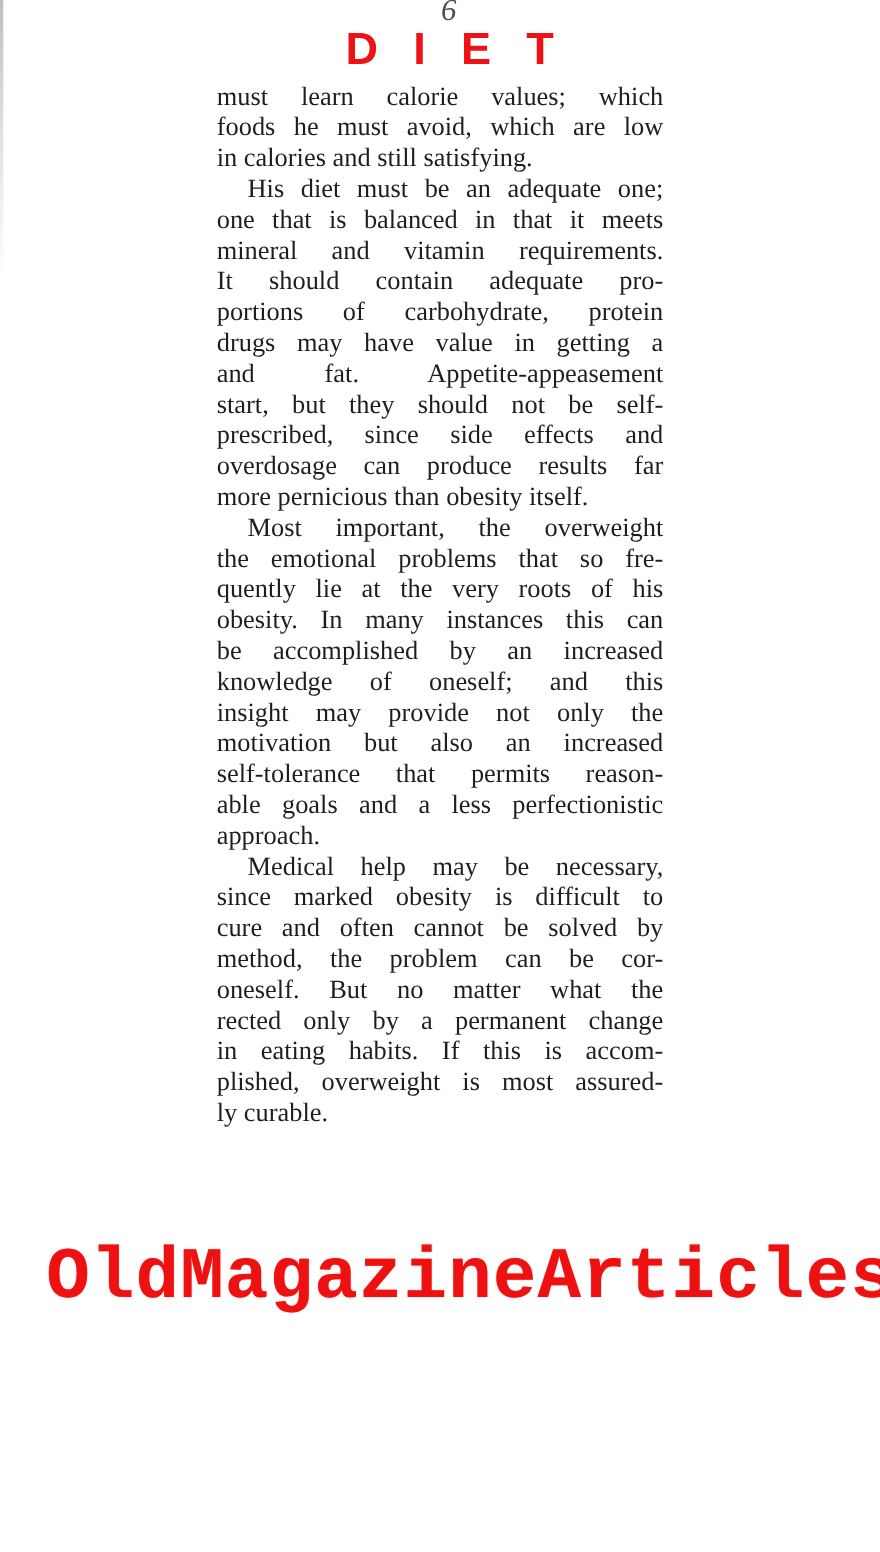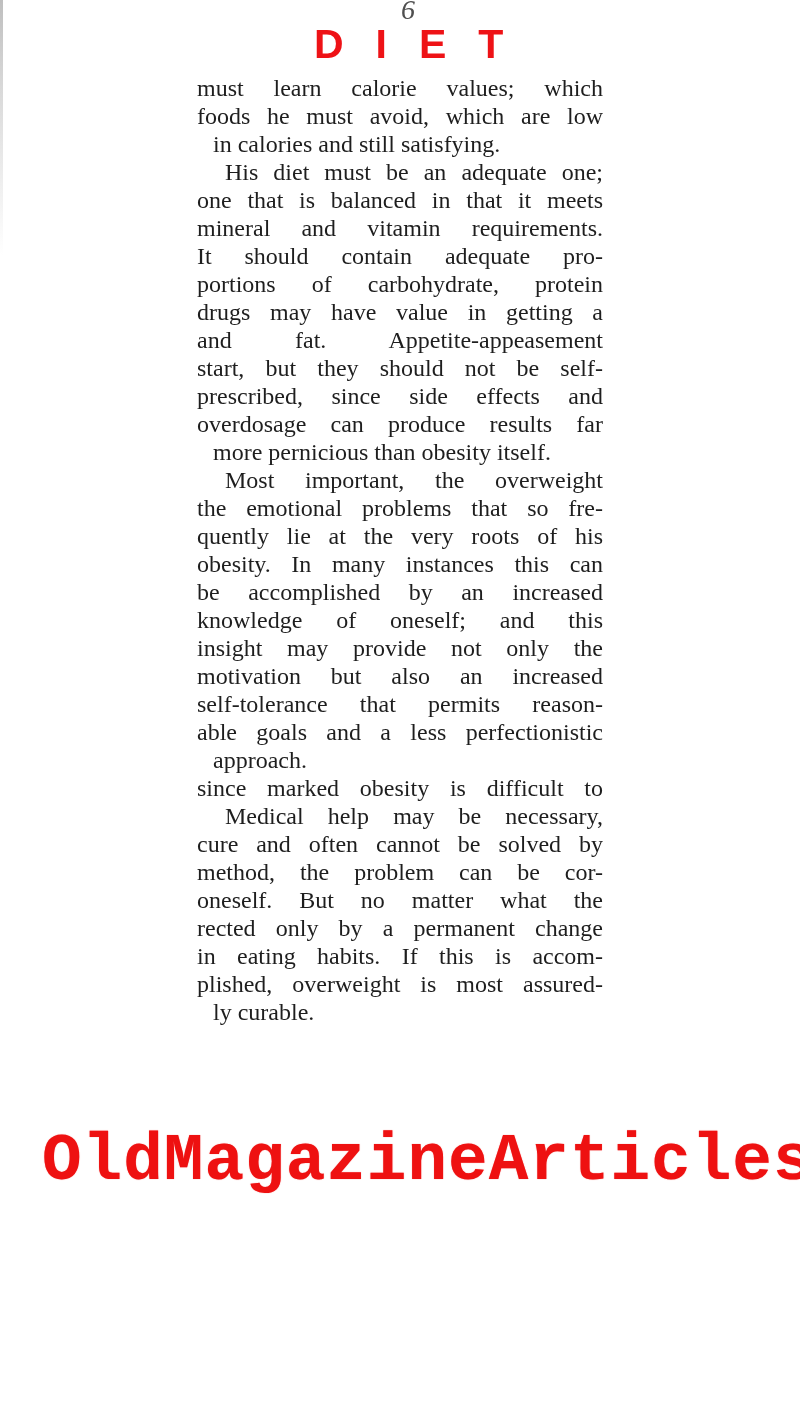--- a/index.html
+++ b/index.html
@@ -47,21 +47,20 @@
     color: #1e1e1e;
   }
   .text-line {
     height: 28px;
     text-align: justify;
     text-align-last: justify;
     white-space: normal;
   }
   .text-line.last-line {
     text-align-last: left;
-    margin-left: 16px;
   }
   .text-line.indented {
     text-indent: 28px;
   }
   .watermark {
     position: absolute;
     left: 42px; top: 1132px;
     font-family: "Liberation Mono", "DejaVu Sans Mono", monospace;
     font-weight: 700;
     font-size: 66px;
@@ -102,22 +101,22 @@
       <div class="text-line">the emotional problems that so fre-</div>
       <div class="text-line">quently lie at the very roots of his</div>
       <div class="text-line">obesity. In many instances this can</div>
       <div class="text-line">be accomplished by an increased</div>
       <div class="text-line">knowledge of oneself; and this</div>
       <div class="text-line">insight may provide not only the</div>
       <div class="text-line">motivation but also an increased</div>
       <div class="text-line">self-tolerance that permits reason-</div>
       <div class="text-line">able goals and a less perfectionistic</div>
       <div class="text-line last-line">approach.</div>
+      <div class="text-line indented">Medical help may be necessary,</div>
       <div class="text-line">since marked obesity is difficult to</div>
-      <div class="text-line indented">Medical help may be necessary,</div>
       <div class="text-line">cure and often cannot be solved by</div>
       <div class="text-line">method, the problem can be cor-</div>
       <div class="text-line">oneself. But no matter what the</div>
       <div class="text-line">rected only by a permanent change</div>
       <div class="text-line">in eating habits. If this is accom-</div>
       <div class="text-line">plished, overweight is most assured-</div>
       <div class="text-line last-line">ly curable.</div>
     </div>
 
   <div class="watermark">OldMagazineArticles.com</div>

